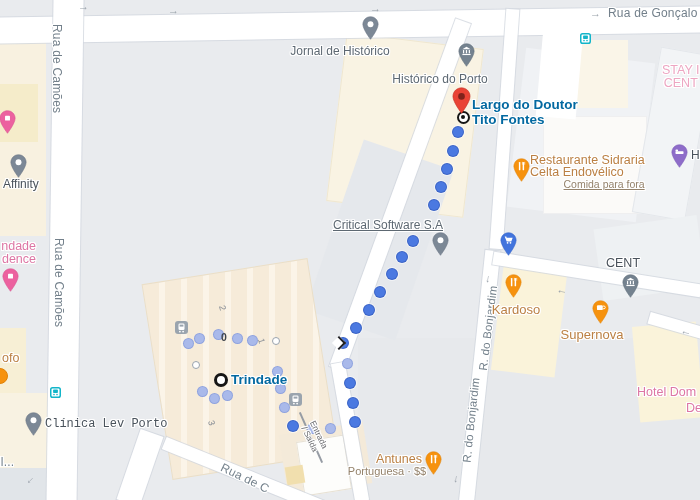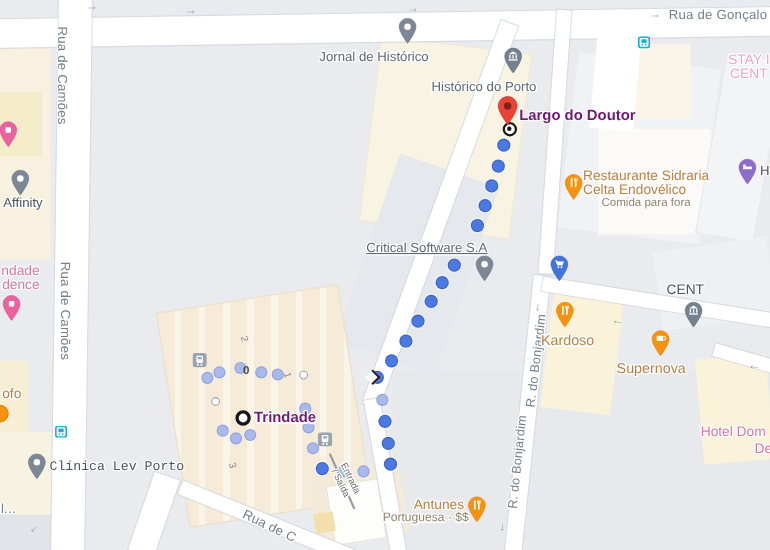--- a/index.html
+++ b/index.html
@@ -12,21 +12,21 @@
        text-shadow:0 1px 0 #fff,1px 0 0 #fff,0 -1px 0 #fff,-1px 0 0 #fff,
                    1px 1px 0 #fff,-1px -1px 0 #fff,1px -1px 0 #fff,-1px 1px 0 #fff;}
   .street-name{color:#73808b;font-size:12px;letter-spacing:.2px;}
   .vert{writing-mode:vertical-rl;}
   .poi{color:#5d6872;font-size:12px;text-align:center;line-height:13.5px;}
   .poi-dark{color:#49525b;font-size:12px;line-height:13.5px;}
   .food{color:#bb8044;font-size:12.5px;line-height:12.5px;text-align:center;}
   .food-sub{color:#94826b;font-size:10.5px;line-height:12px;text-align:center;}
   .pink{color:#dd76a4;font-size:12.5px;line-height:13px;}
   .pink-light{color:#eda6c2;font-size:12.5px;line-height:13px;text-align:center;}
-  .black-bold{color:#701a75;font-weight:700;font-size:13.5px;line-height:15px;}
+  .black-bold{color:#0369a1;font-weight:700;font-size:13.5px;line-height:15px;}
   .platform{position:absolute;color:#868c95;font-size:9px;z-index:18;}
   .arrow{position:absolute;color:#99a1aa;font-size:11px;line-height:11px;z-index:17;}
   .rdot{position:absolute;width:10px;height:10px;border-radius:50%;background:#4b79e1;
         box-shadow:0 0 0 1px #3a63c6,0 0 0 2px rgba(255,255,255,.5);z-index:15;}
   .sdot{position:absolute;width:9px;height:9px;border-radius:50%;background:#a9b9ea;
         box-shadow:0 0 0 1px #8fa3df;z-index:14;}
   .xring{position:absolute;width:8px;height:8px;border-radius:50%;background:#fff;
         border:1.5px solid #9aa3ad;z-index:14;}
   .pin{position:absolute;z-index:25;}
   .station-icon{position:absolute;z-index:22;}
@@ -108,38 +108,39 @@
     <span style="display:block;">Entrada</span>
     <span style="display:block;">/ Saída</span>
   </div>
 
   <div class="lbl poi" style="left:282px;top:45px;width:116px;">Jornal de Histórico</div>
   <div class="lbl poi" style="left:382px;top:72px;width:116px;text-align:center;line-height:14px;">
     <span style="display:block;">Histórico do Porto</span>
   </div>
   <div class="lbl black-bold" style="left:472px;top:97px;">
     <span style="display:block;">Largo do Doutor</span>
-  </div>
-  <div class="lbl pink-light" style="left:662px;top:48px;">
+    <span style="display:block;">Tito Fontes</span>
+  </div>
+  <div class="lbl pink-light" style="left:662px;top:64px;">
     <span style="display:block;">STAY I</span>
     <span style="display:block;">CENT</span>
   </div>
   <div class="lbl poi-dark" style="left:3px;top:178px;">Affinity</div>
   <div class="lbl pink" style="left:-2px;top:240px;width:38px;text-align:right;">
     <span style="display:block;">ndade</span>
     <span style="display:block;">dence</span>
   </div>
   <div class="lbl food" style="left:2px;top:352px;">ofo</div>
   <div class="lbl poi-dark" style="left:45px;top:418px;font-family:Liberation Mono, monospace;">Clínica Lev Porto</div>
   <div class="lbl street-name" style="left:-2px;top:455px;">il...</div>
   <div class="lbl poi" style="left:327px;top:219px;width:122px;text-decoration:underline;">Critical Software S.A</div>
   <div class="lbl" style="left:530px;top:155px;">
     <span class="food" style="display:block;text-align:center;line-height:11.5px;">Restaurante Sidraria</span>
     <span class="food" style="display:block;text-align:left;line-height:11.5px;">Celta Endovélico</span>
-    <span class="food-sub" style="display:block;text-align:center;">Comida para fora</span>
+    <span class="food-sub" style="display:block;text-align:right;text-decoration:underline;">Comida para fora</span>
   </div>
   <div class="lbl poi-dark" style="left:691px;top:149px;">H</div>
   <div class="lbl poi-dark" style="left:603px;top:257px;width:40px;text-align:center;font-size:12.5px;">CENT</div>
   <div class="lbl food" style="left:486px;top:304px;width:60px;font-size:13px;">Kardoso</div>
   <div class="lbl food" style="left:557px;top:329px;width:70px;font-size:13px;">Supernova</div>
   <div class="lbl pink" style="left:637px;top:386px;">Hotel Dom</div>
   <div class="lbl pink" style="left:686px;top:402px;">De</div>
   <div class="lbl food" style="left:374px;top:453px;width:50px;">Antunes</div>
   <div class="lbl food-sub" style="left:347px;top:465px;width:80px;font-size:11px;">Portuguesa · $$</div>
   <div class="lbl black-bold" style="left:231px;top:372px;">Trindade</div>

